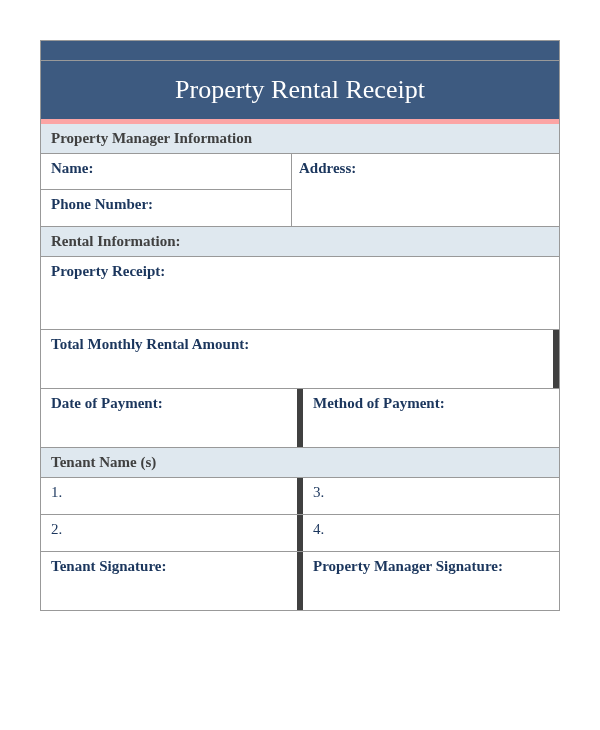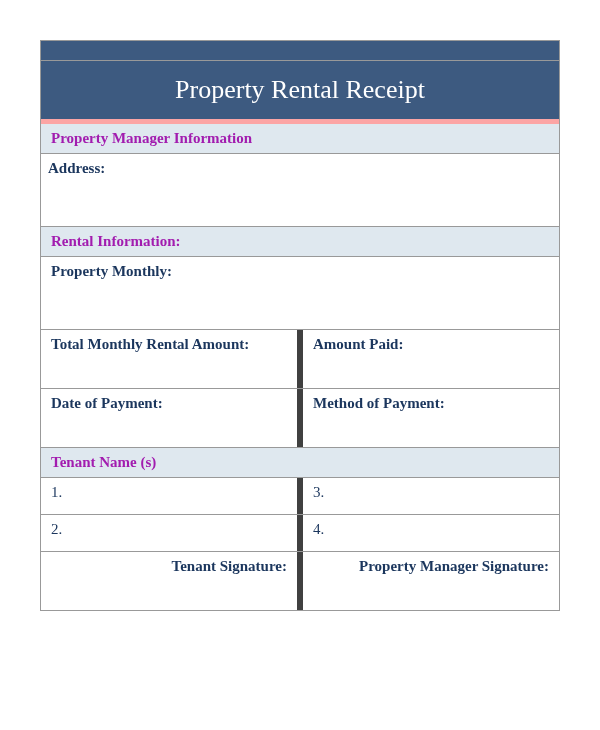--- a/index.html
+++ b/index.html
@@ -26,21 +26,21 @@
       background: #3d5a80;
       color: #ffffff;
       text-align: center;
       padding: 14px 0;
       font-size: 26px;
       font-family: "Times New Roman", Times, serif;
       border-bottom: 5px solid #fca5a5;
     }
     .section-header {
       background: #dfe8ef;
-      color: #a21caf;
+      color: #404040;
       font-weight: bold;
       padding: 6px 10px;
       border-bottom: 1px solid #999;
       font-size: 15px;
     }
     .row {
       display: flex;
       border-bottom: 1px solid #999;
     }
     .cell {
@@ -76,47 +76,49 @@
       border-right: 1px solid #999;
     }
     .stack .cell {
       border-bottom: 1px solid #999;
     }
     .stack .cell:last-child {
       border-bottom: none;
     }
     .no-bottom-border {
       border-bottom: none;
-      text-align: right;
     }
   </style>
 </head>
 <body>
 
 <div class="receipt">
 
   <div class="header-strip"></div>
 
   <div class="title-bar">Property Rental Receipt</div>
 
   <div class="section-header">Property Manager Information</div>
 
   <div class="row">
+    <div class="stack">
+      <div class="cell h-name"><span>Name</span>:</div>
+      <div class="cell h-phone"><span>Phone Number</span>:</div>
+    </div>
     <div class="cell cell-right h-address-right"><span>Address</span>:</div>
   </div>
 
   <div class="section-header">Rental Information:</div>
 
   <div class="row">
-    <div class="cell cell-full h-prop-addr">Property Monthly:</div>
+    <div class="cell cell-full h-prop-addr">Property Receipt:</div>
   </div>
 
   <div class="row">
     <div class="cell cell-left h-tall">Total Monthly Rental Amount:</div>
-    <div class="cell cell-right h-tall">Amount Paid:</div>
   </div>
 
   <div class="row">
     <div class="cell cell-left h-tall">Date of Payment:</div>
     <div class="cell cell-right h-tall">Method of Payment:</div>
   </div>
 
   <div class="section-header">Tenant Name (s)</div>
 
   <div class="row">

